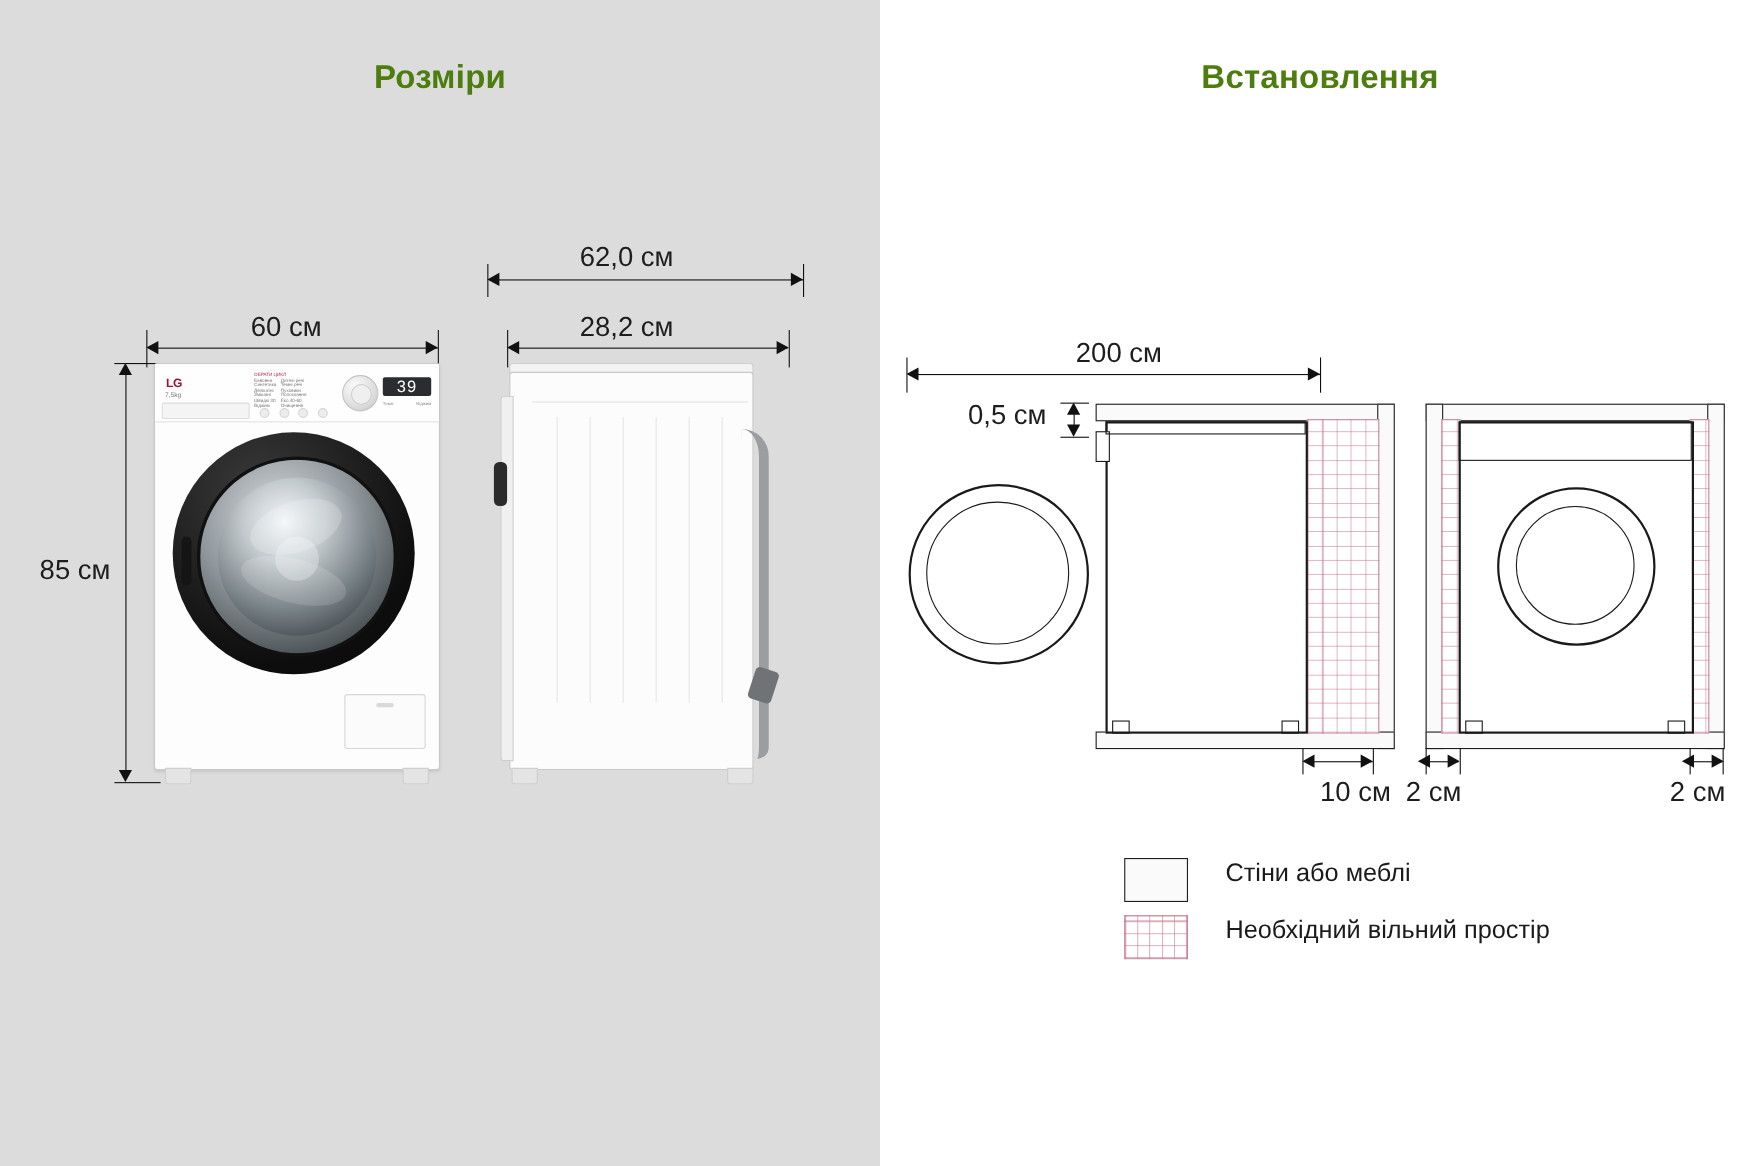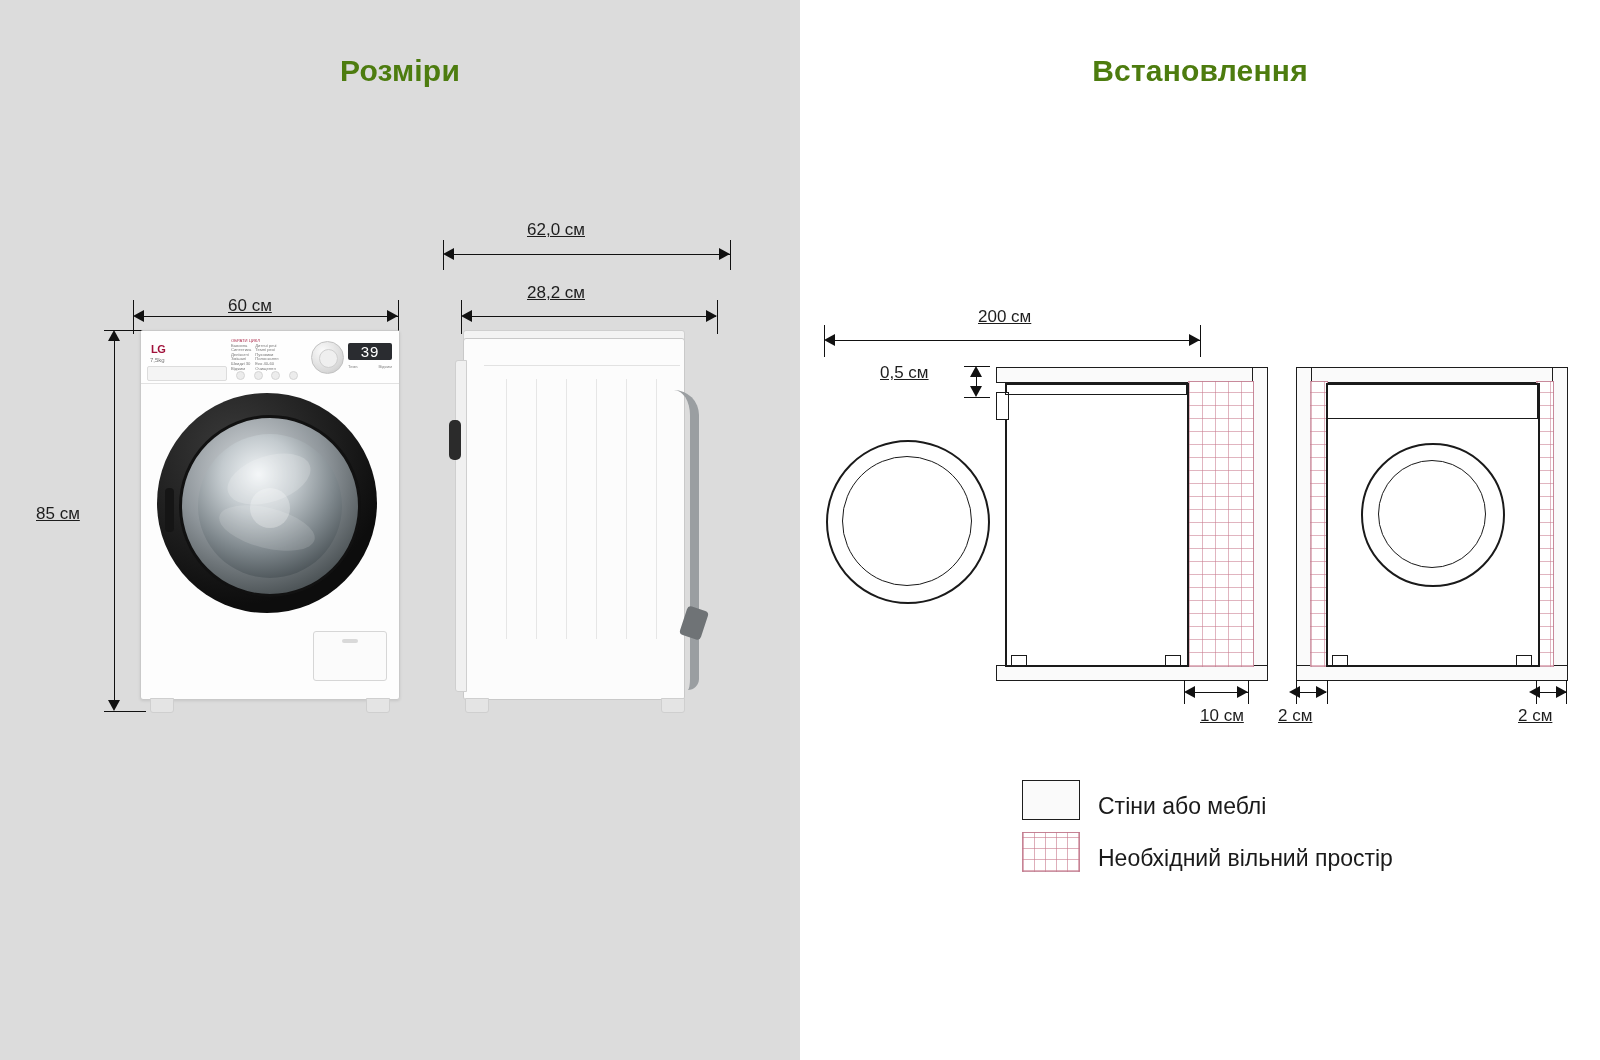--- a/index.html
+++ b/index.html
@@ -40,24 +40,23 @@
     font-size: 30px;
     font-weight: bold;
     color: #4d7c0f;
     letter-spacing: 0.2px;
   }
   .title-left { top: 54px; }
   .title-right { top: 54px; }
 
   .dim-label {
     position: absolute;
-    font-size: 17px;
+    font-size: 25px;
     color: #1d1d1d;
     white-space: nowrap;
-    text-decoration: underline;
   }
 
   
   .hline {
     position: absolute;
     height: 0;
     border-top: 1.6px solid #111;
   }
   .vline {
     position: absolute;
@@ -366,22 +365,22 @@
   .legend-swatch.grid {
     background:
       repeating-linear-gradient(0deg, rgba(200,120,140,0.6) 0 1px, transparent 1px 11px),
       repeating-linear-gradient(90deg, rgba(200,120,140,0.6) 0 1px, transparent 1px 11px),
       #ffffff;
     border: 1px solid rgba(190,120,140,0.8);
   }
   .legend-row {
     position: absolute;
     display: flex;
-    align-items: flex-end;
-    gap: 18px;
+    align-items: flex-start;
+    gap: 34px;
     font-size: 23px;
     color: #1a1a1a;
   }
 </style>
 </head>
 <body>
 
 <div class="page">
 
   <div class="panel-left">
@@ -396,21 +395,21 @@
       <div class="tick-h" style="left:104px; top:711px; width:42px;"></div>
       <div class="dim-label" style="left:36px; top:504px;">85 см</div>
     </div>
 
     <div>
       <div class="hline" style="left:140px; top:316px; width:258px;"></div>
       <div class="arrow arrow-left" style="left:133px; top:310px;"></div>
       <div class="arrow arrow-right" style="left:387px; top:310px;"></div>
       <div class="vline" style="left:133px; top:300px; height:34px;"></div>
       <div class="vline" style="left:398px; top:300px; height:34px;"></div>
-      <div class="dim-label" style="left:228px; top:296px;">60 см</div>
+      <div class="dim-label" style="left:228px; top:283px;">60 см</div>
     </div>
 
     <div>
       <div class="hline" style="left:450px; top:254px; width:280px;"></div>
       <div class="arrow arrow-left" style="left:443px; top:248px;"></div>
       <div class="arrow arrow-right" style="left:719px; top:248px;"></div>
       <div class="vline" style="left:443px; top:240px; height:30px;"></div>
       <div class="vline" style="left:730px; top:240px; height:30px;"></div>
       <div class="dim-label" style="left:527px; top:220px;">62,0 см</div>
     </div>

